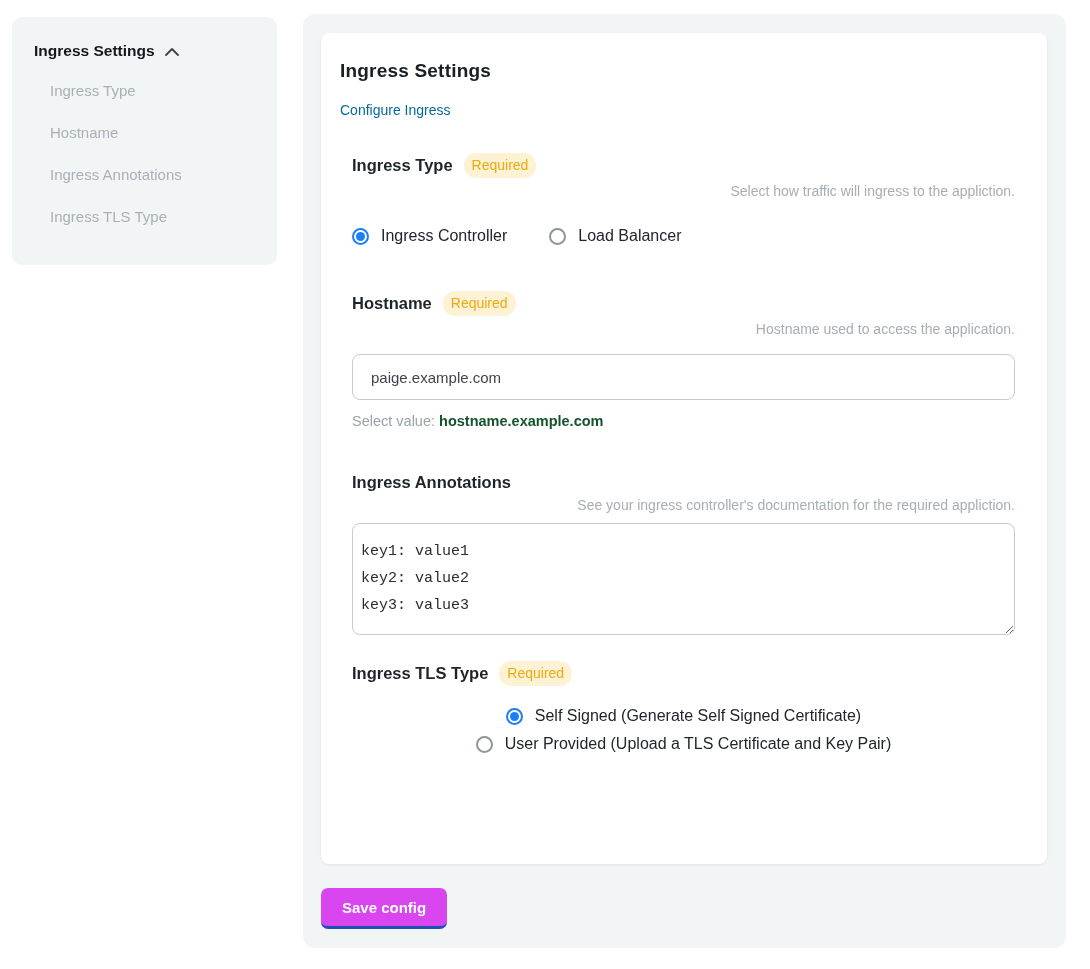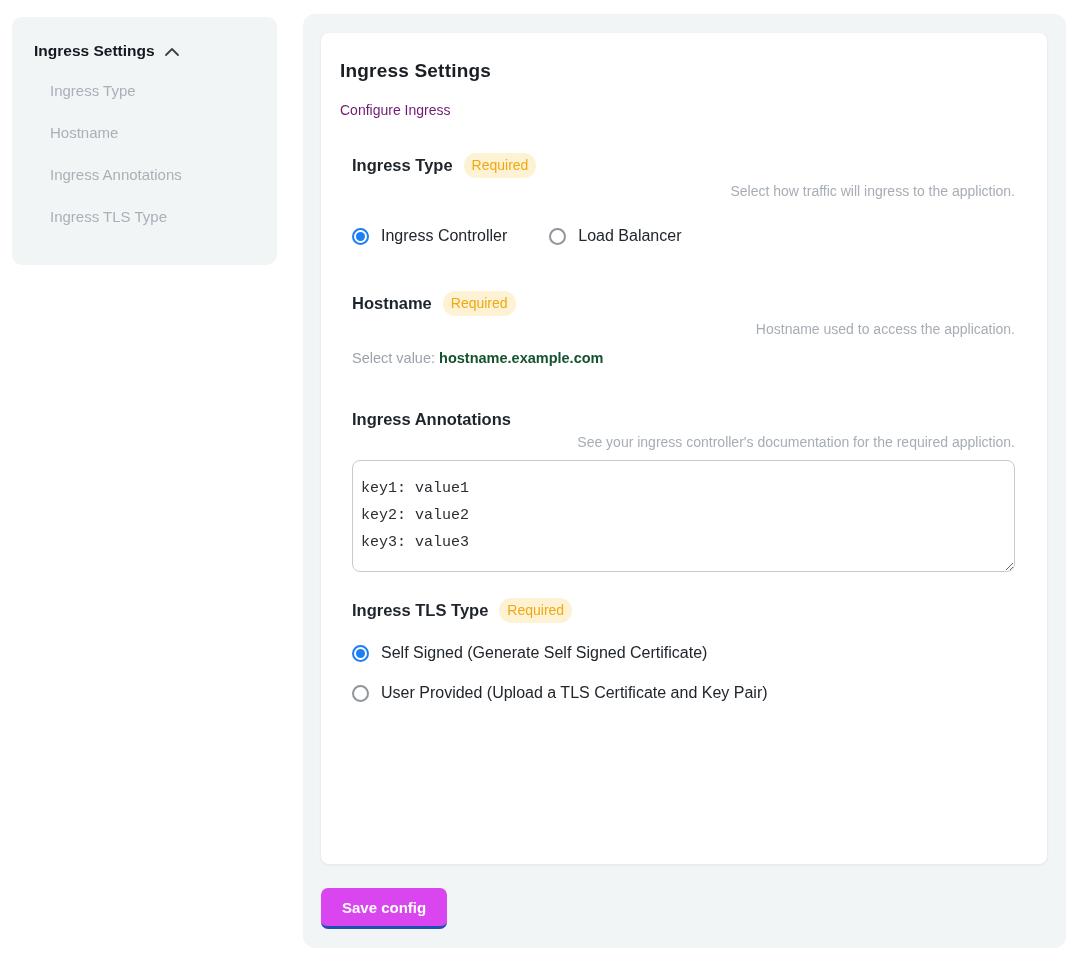--- a/index.html
+++ b/index.html
@@ -39,39 +39,39 @@
     background:#f1f5f6; border-radius:12px;
   }
   .card {
     position:absolute; left:18px; top:19px;
     width:726px; height:831px;
     background:#ffffff; border-radius:8px;
     box-shadow:0 1px 3px rgba(16,24,40,.08);
     padding:27px 32px 0 19px;
   }
   .card-title { font-size:19px; font-weight:bold; color:#1a1f26; letter-spacing:.2px; }
-  .card-subtitle { margin-top:20px; font-size:14px; color:#701a75; }
+  .card-subtitle { margin-top:20px; font-size:14px; color:#0369a1; }
   .sections { margin-left:12px; }
 
   .label-row { display:flex; align-items:center; gap:11px; }
   .section-label { font-size:16.5px; font-weight:600; color:#1e242b; }
   .badge {
     background:#fdf3d4; color:#f0a811;
     font-size:14px; line-height:1;
     padding:5px 8px 6px; border-radius:12px;
   }
   .helper { margin-top:5px; font-size:14px; color:#a7adb5;text-align:right; }
 
   .sec-ingress-type { margin-top:35px; }
   .sec-hostname     { margin-top:46px; }
   .sec-annotations  { margin-top:44px; }
   .sec-tls          { margin-top:26px; }
 
   .radio-row   { display:flex; gap:42px; margin-top:28px; }
-  .radio-stack { display:flex; flex-direction:column; gap:22px; margin-top:21px; }
+  .radio-stack { display:flex; flex-direction:column; gap:10px; margin-top:21px;align-items:center; }
   .radio-option {
     display:flex; align-items:center; gap:12px;
     font-size:16px; color:#21262c; cursor:pointer;
   }
   .radio {
     flex:0 0 auto;
     width:17px; height:17px; border-radius:50%;
     border:2px solid #8f959b; position:relative; background:#fff;
   }
   .radio.checked { border-color:#1e7ef5; }
@@ -154,20 +154,21 @@
           </label>
         </div>
       </div>
 
       <div class="section sec-hostname">
         <div class="label-row">
           <h2 class="section-label">Hostname</h2>
           <span class="badge">Required</span>
         </div>
         <p class="helper">Hostname used to access the application.</p>
+        <input class="text-input" type="text" value="paige.example.com" style="">
         <p class="default-note"><span>Select value:</span> <strong>hostname.example.com</strong></p>
       </div>
 
       <div class="section sec-annotations">
         <div class="label-row">
           <h2 class="section-label">Ingress Annotations</h2>
         </div>
         <p class="helper">See your ingress controller's documentation for the required appliction.</p>
         <textarea class="annotations-textarea" spellcheck="false" style="">key1: value1
 key2: value2

